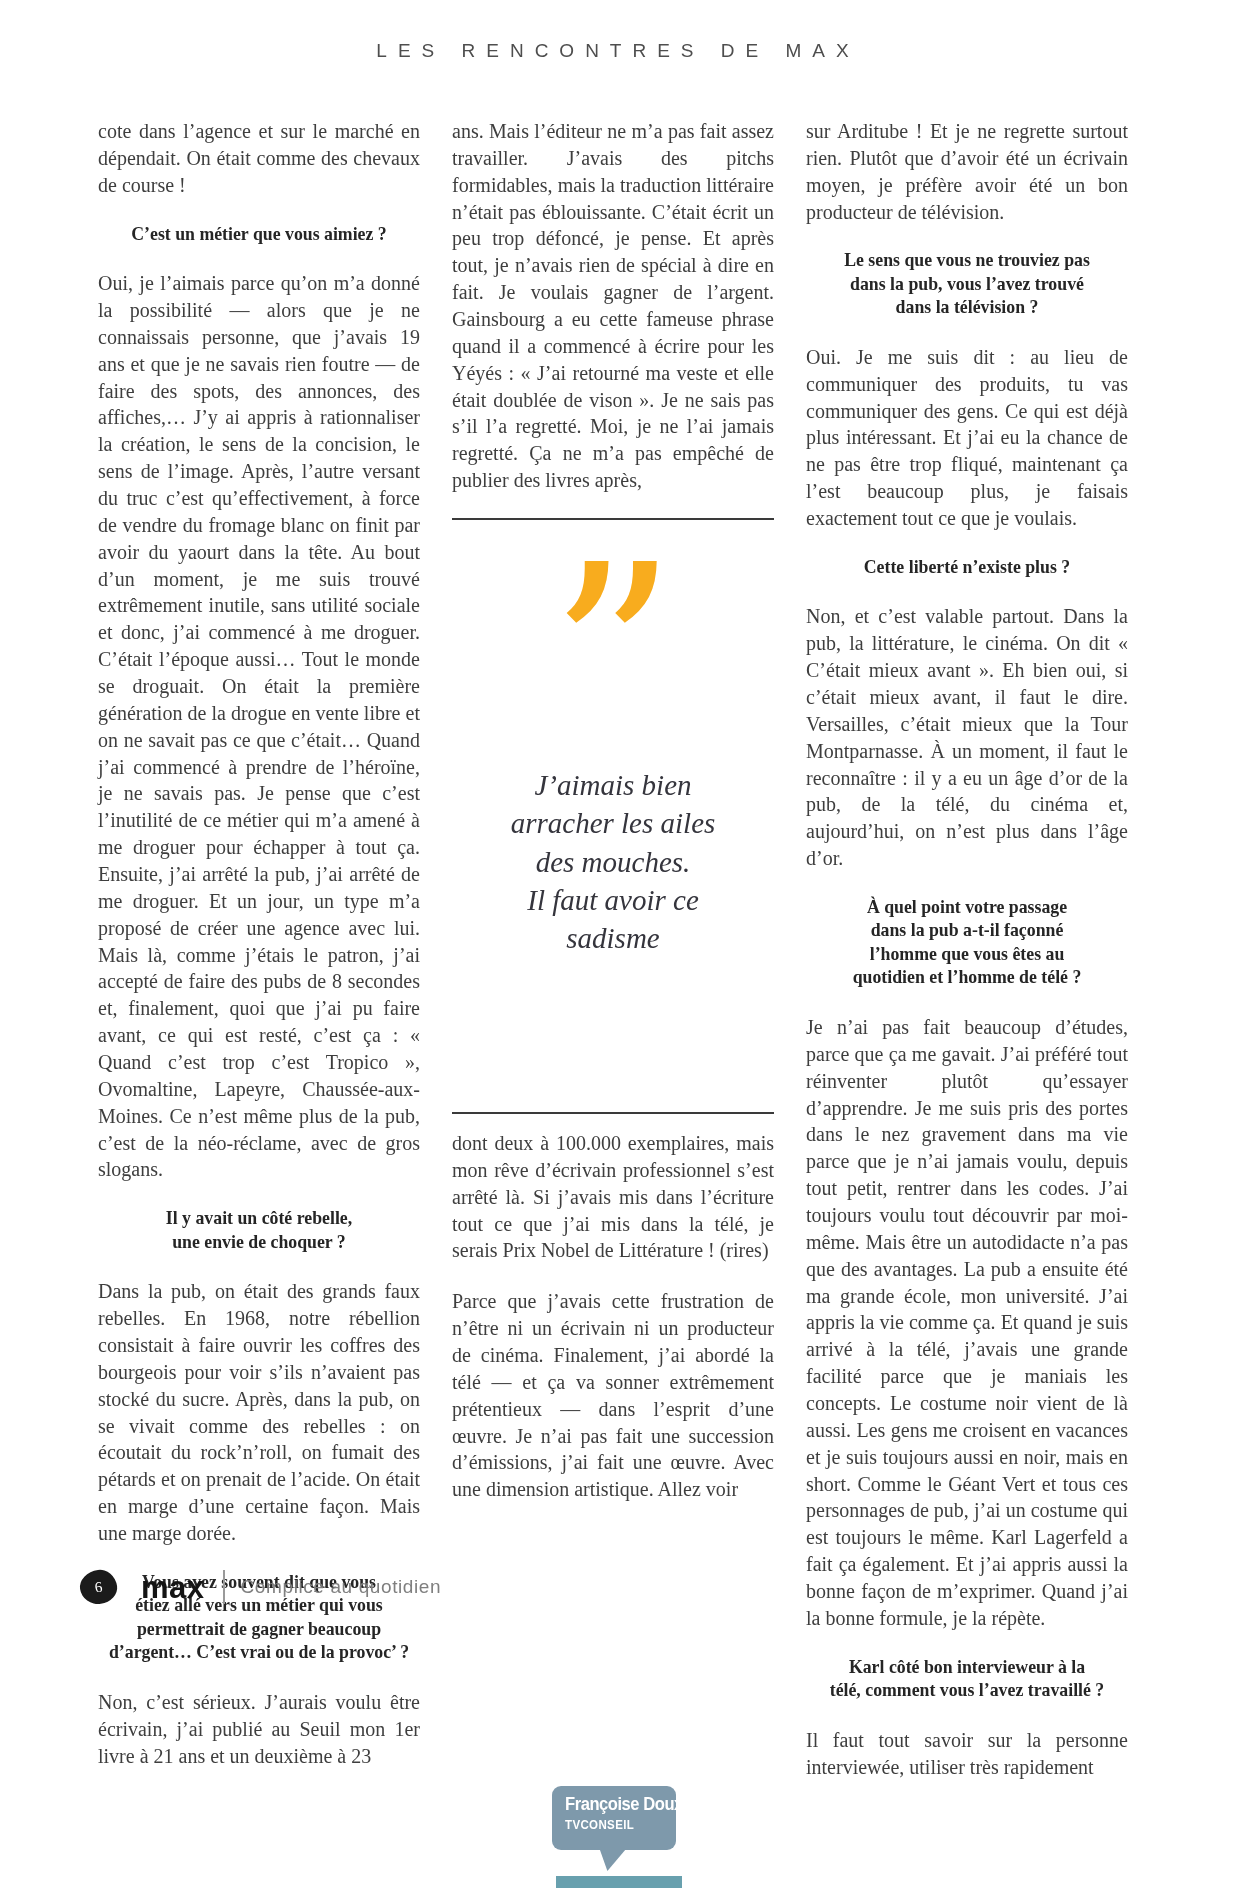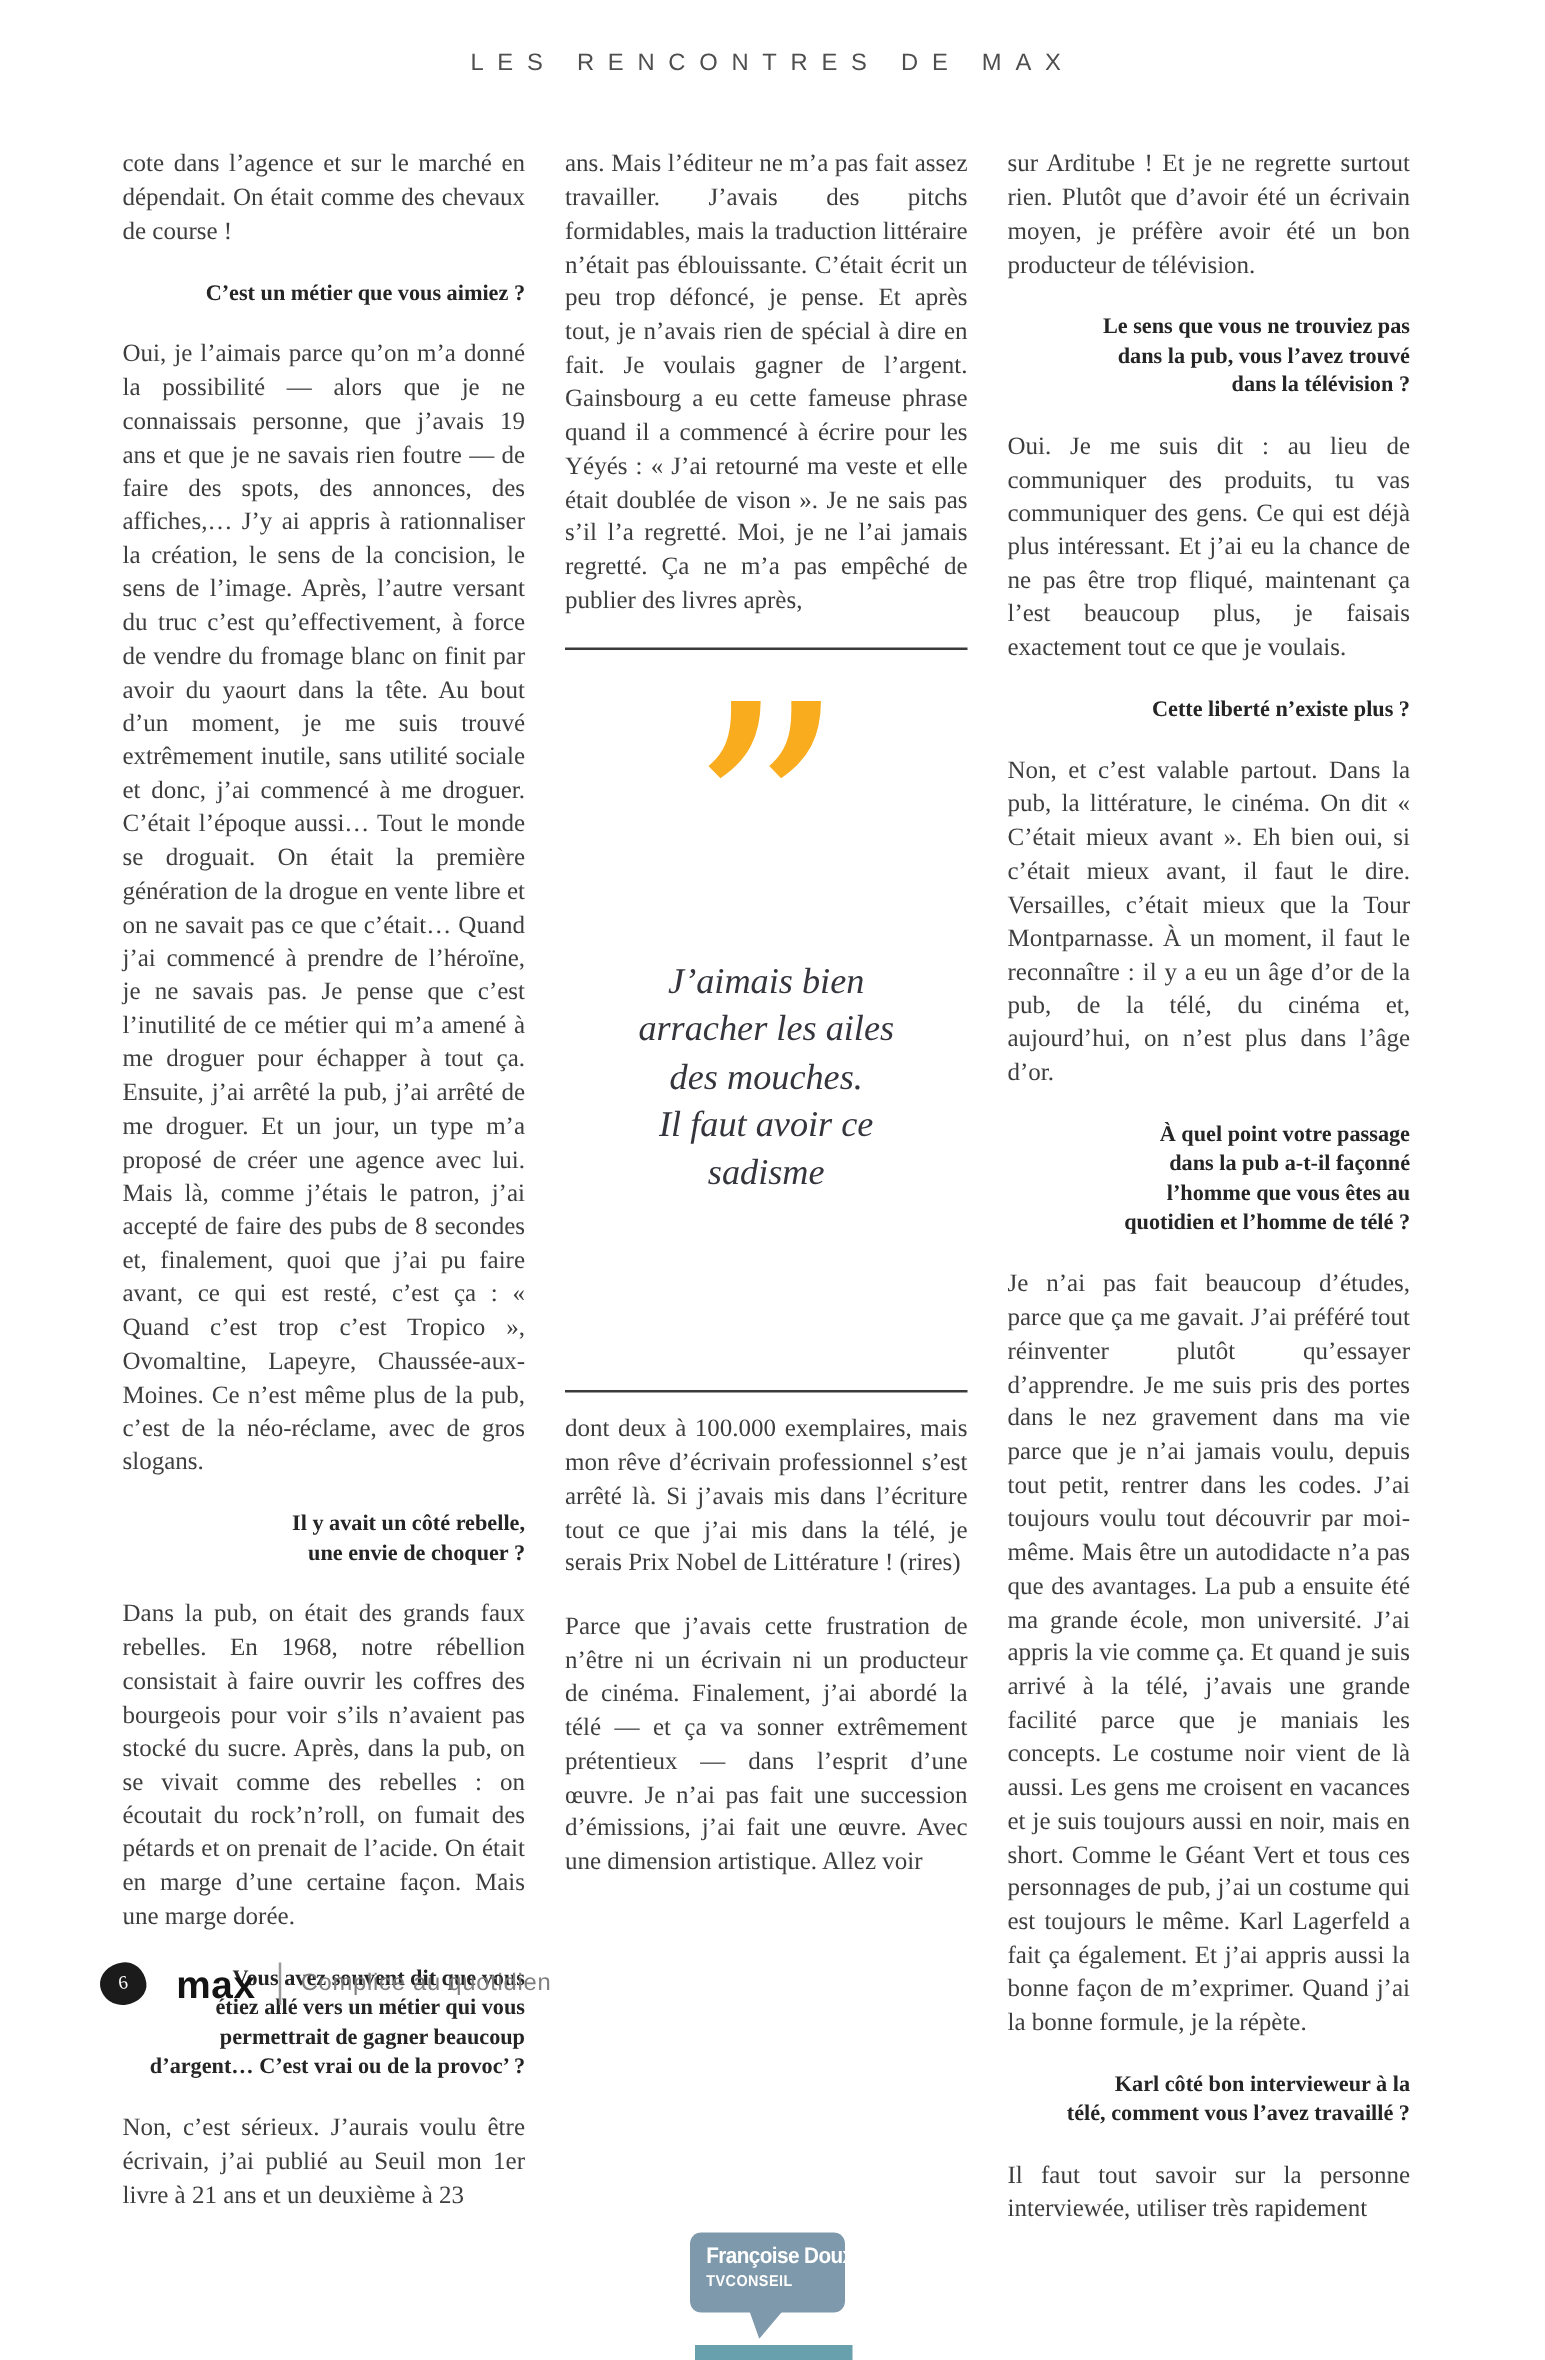--- a/index.html
+++ b/index.html
@@ -29,21 +29,21 @@
     font-size:20px;line-height:1.343;
     color:#3e3e3e;
     text-align:justify;
     text-justify:inter-word;
   }
   h3.q{
     margin:2px 0 24px 0;
     font-size:17.8px;line-height:1.32;
     font-weight:700;color:#252525;
     white-space:pre-line;
-    text-align:right;
+    text-align:center;
   }
   hr.rule{
     border:none;border-top:2px solid #3a3a3a;
     margin:16px 0;width:100%;
   }
   .pullquote{
     height:560px;
     display:flex;flex-direction:column;align-items:center;
   }
   .qmark{

